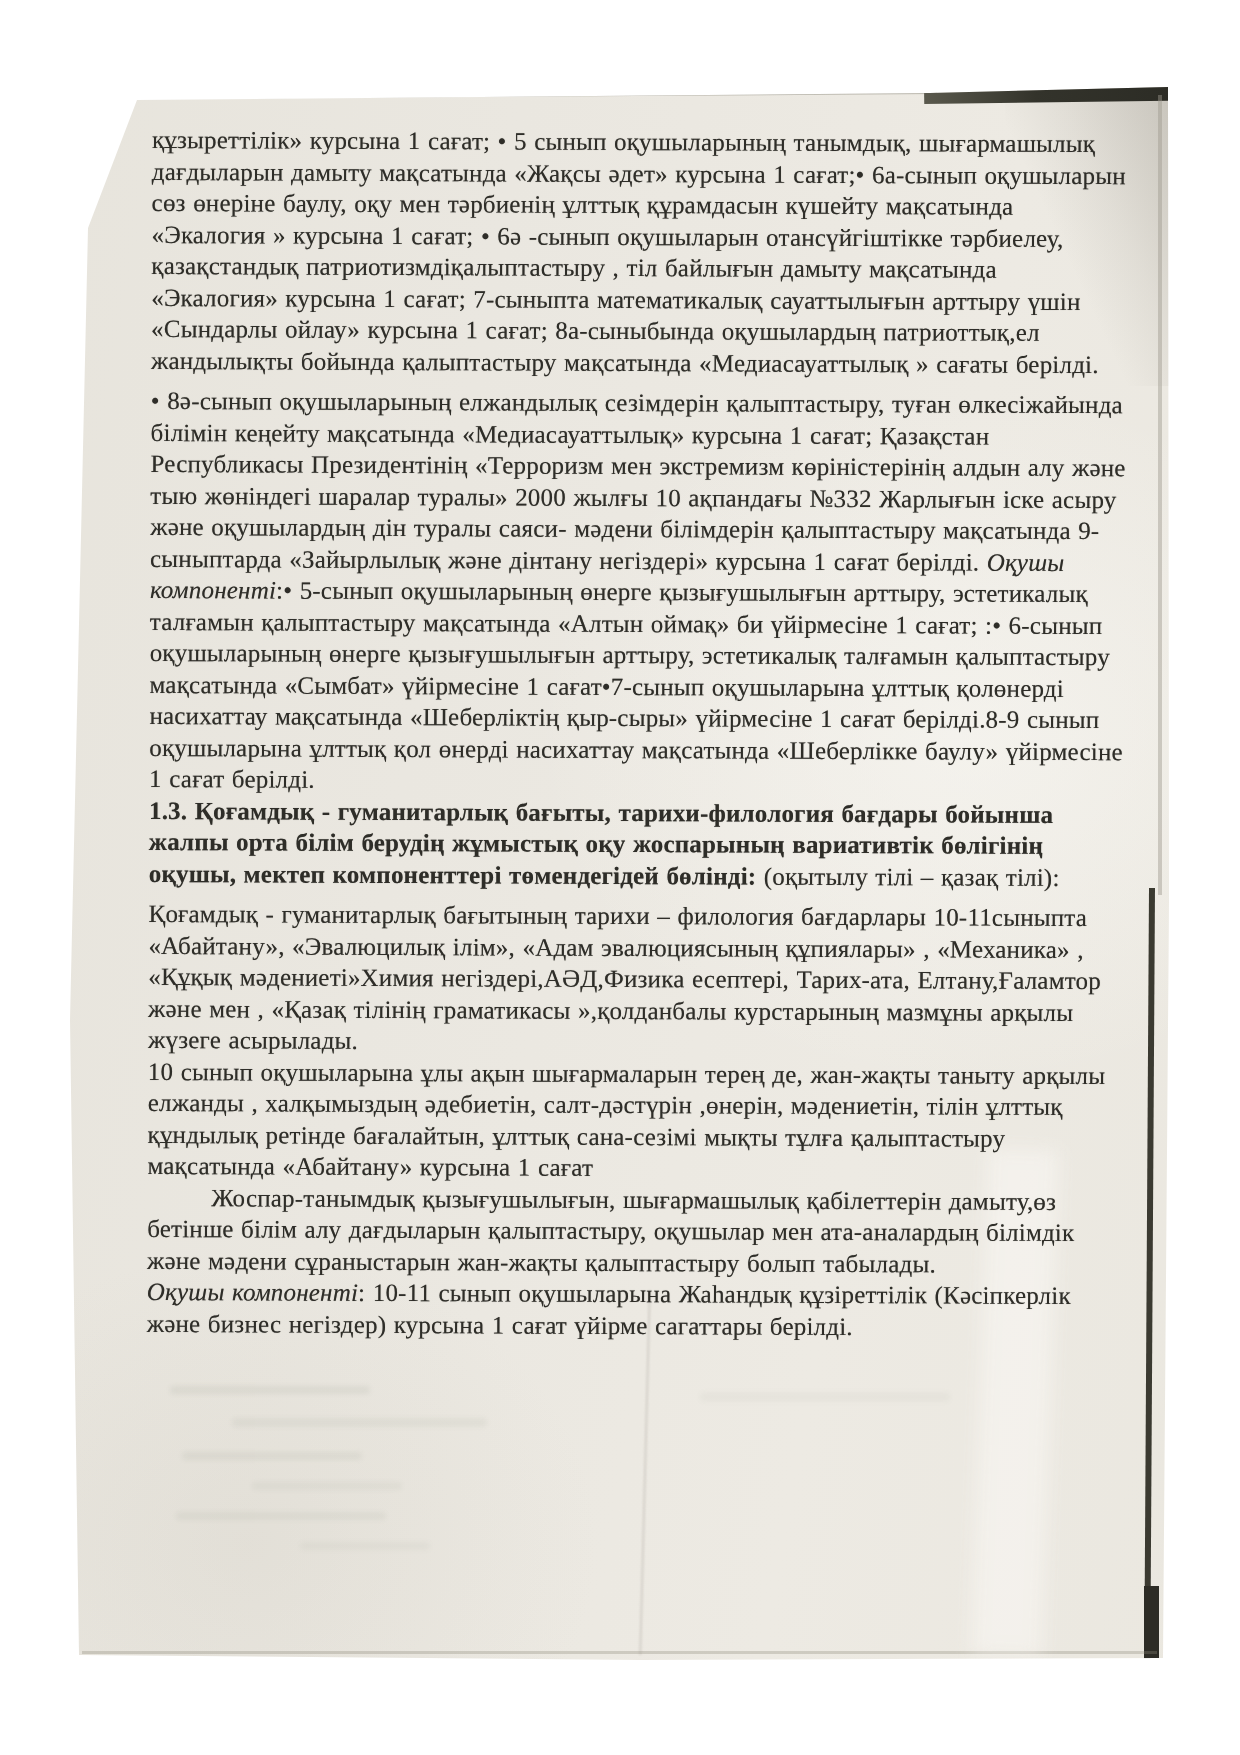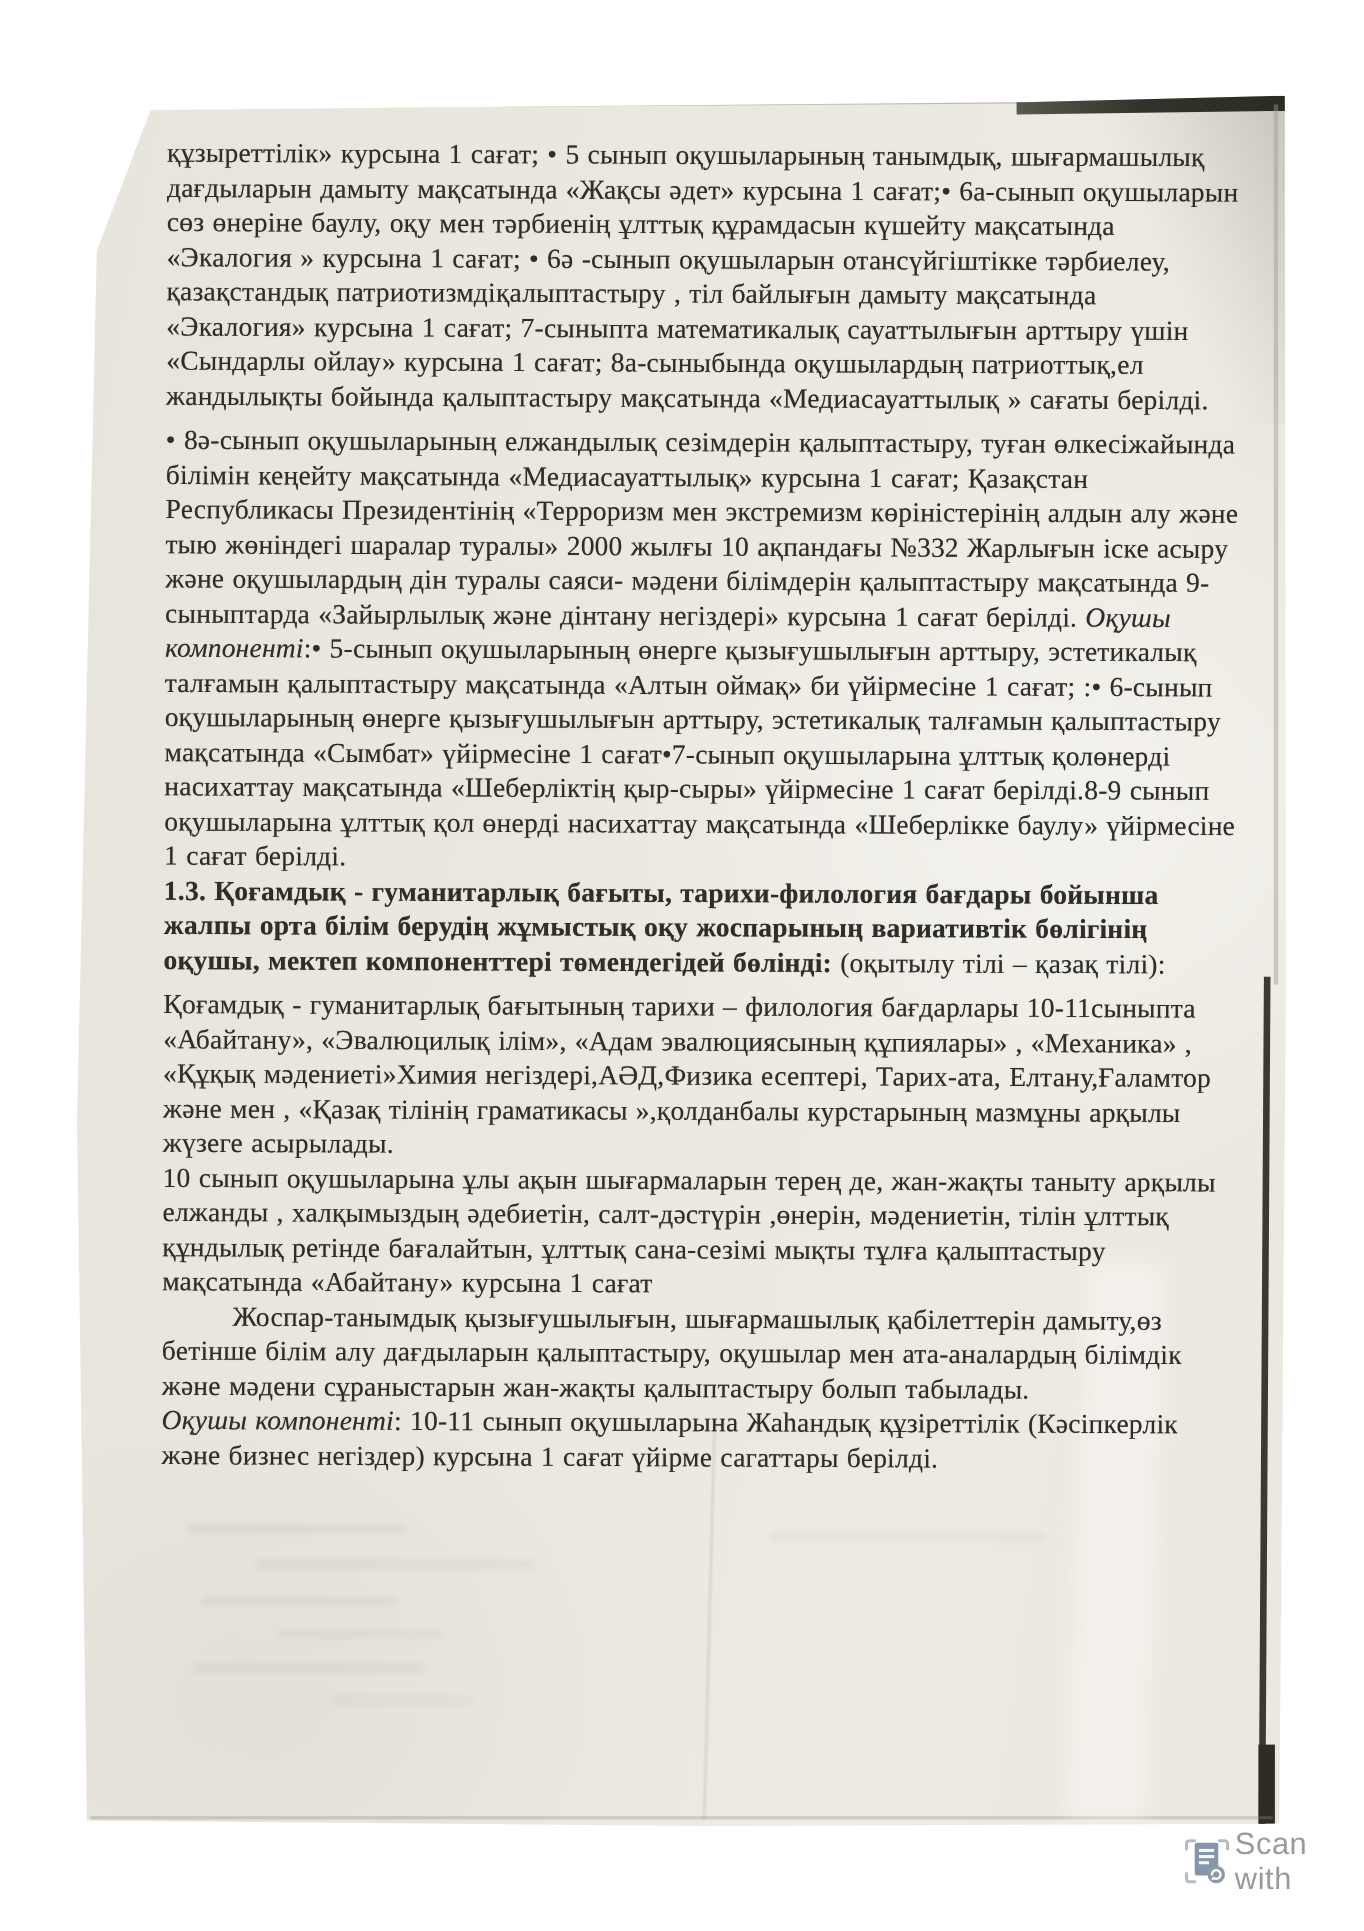--- a/index.html
+++ b/index.html
@@ -95,32 +95,14 @@
 
     <div class="ghost" style="left:170px;top:1386px;width:200px;height:8px;opacity:.10;"></div>
     <div class="ghost" style="left:232px;top:1418px;width:255px;height:9px;opacity:.08;"></div>
     <div class="ghost" style="left:182px;top:1452px;width:180px;height:8px;opacity:.09;"></div>
     <div class="ghost" style="left:252px;top:1482px;width:150px;height:8px;opacity:.07;"></div>
     <div class="ghost" style="left:176px;top:1512px;width:210px;height:8px;opacity:.08;"></div>
     <div class="ghost" style="left:300px;top:1542px;width:130px;height:8px;opacity:.06;"></div>
     <div class="ghost" style="left:700px;top:1392px;width:250px;height:10px;opacity:.05;"></div>
   </div>
 
-  <div class="watermark">
-    <svg width="50" height="50" viewBox="0 0 50 50" aria-hidden="true">
-
-      <path d="M5 13 V8 Q5 5 8 5 H13" fill="none" stroke="#b6bcc2" stroke-width="3" stroke-linecap="round"></path>
-      <path d="M37 5 H42 Q45 5 45 8 V13" fill="none" stroke="#b6bcc2" stroke-width="3" stroke-linecap="round"></path>
-      <path d="M5 37 V42 Q5 45 8 45 H13" fill="none" stroke="#b6bcc2" stroke-width="3" stroke-linecap="round"></path>
-
-      <rect x="13" y="7" width="23" height="32" rx="2" fill="#8496a9"></rect>
-      <rect x="17" y="13" width="15" height="3" fill="#ffffff" opacity="0.92"></rect>
-      <rect x="17" y="19" width="15" height="3" fill="#ffffff" opacity="0.92"></rect>
-      <rect x="17" y="25" width="10" height="3" fill="#ffffff" opacity="0.92"></rect>
-
-      <circle cx="34" cy="38" r="8.5" fill="#8d9aa6"></circle>
-      <path d="M29.8 38 a4.2 4.2 0 1 1 1.6 3.3" fill="none" stroke="#ffffff" stroke-width="2.2" stroke-linecap="round"></path>
-      <path d="M31.6 43.5 l-2.4 -0.4 l1.1 -2.2 z" fill="#ffffff"></path>
-    </svg>
-    <span class="wm-label">Scan with</span>
-  </div>
 
 </div>
 
 </body></html>

